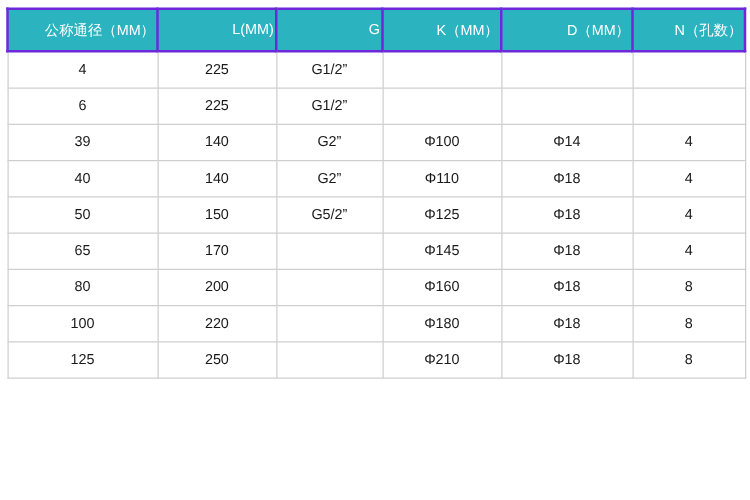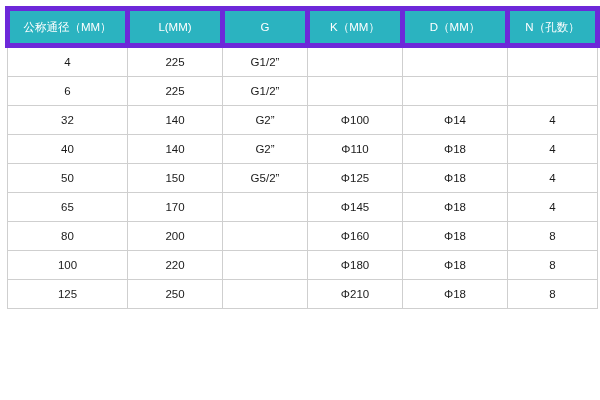--- a/index.html
+++ b/index.html
@@ -29,23 +29,23 @@
   table.spec col.c3 { width: 95px; }
   table.spec col.c4 { width: 105px; }
   table.spec col.c5 { width: 90px; }
 
   table.spec thead th {
     background: #2bb3c0;
     color: #ffffff;
     font-size: 11.5px;
     font-weight: normal;
     height: 30px;
-    text-align: center;
+    text-align: right;
     vertical-align: middle;
-    border: 5px solid #6d28d9;
+    border: 2px solid #6d28d9;
     letter-spacing: 0px;
   }
   table.spec tbody td {
     height: 26px;
     text-align: center;
     vertical-align: middle;
     font-size: 11.5px;
     color: #1a1a1a;
     border: 1px solid #cfcfcf;
     background: #ffffff;
@@ -88,21 +88,21 @@
       </tr>
       <tr>
         <td>6</td>
         <td>225</td>
         <td>G1/2”</td>
         <td></td>
         <td></td>
         <td></td>
       </tr>
       <tr>
-        <td>32</td>
+        <td>39</td>
         <td>140</td>
         <td>G2”</td>
         <td>Φ100</td>
         <td>Φ14</td>
         <td>4</td>
       </tr>
       <tr>
         <td>40</td>
         <td>140</td>
         <td>G2”</td>

